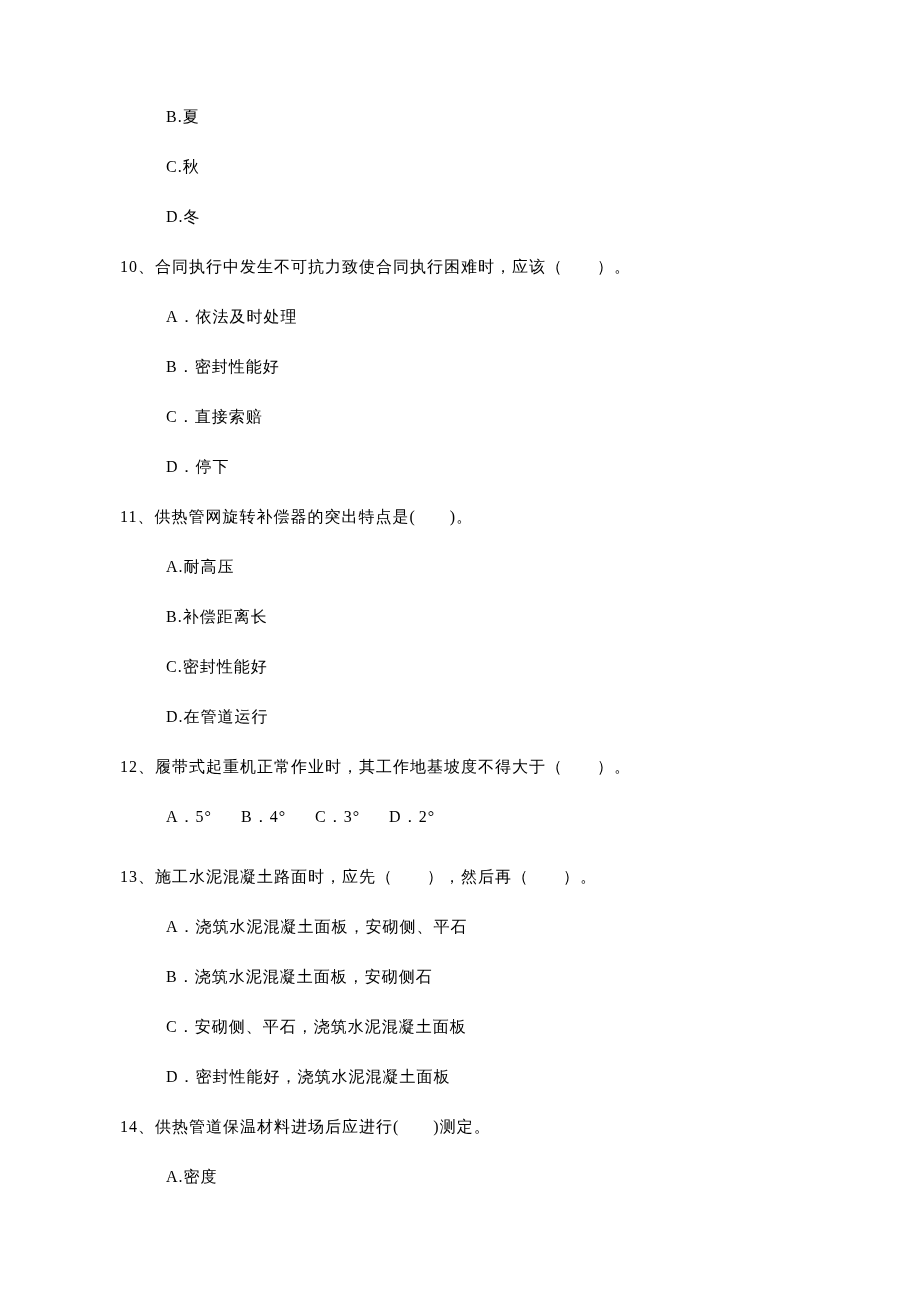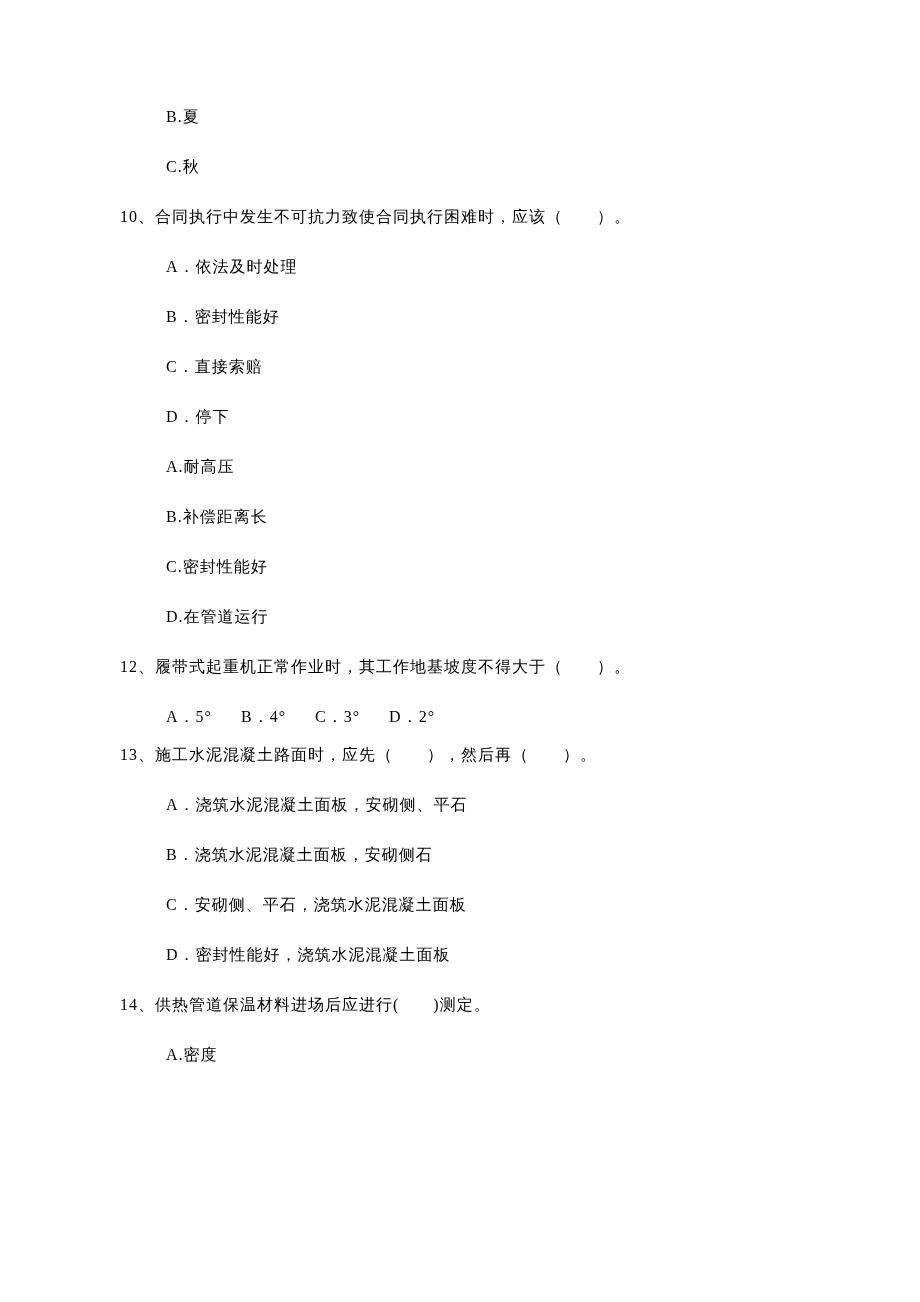--- a/index.html
+++ b/index.html
@@ -23,42 +23,44 @@
     margin-left: 46px;
     margin-bottom: 26px;
     letter-spacing: 1px;
   }
   .question {
     margin-bottom: 26px;
     letter-spacing: 1px;
   }
   .inline-options {
     margin-left: 46px;
-    margin-bottom: 14px;
+    margin-bottom: 36px;
     letter-spacing: 1px;
   }
   .inline-opt {
     display: inline-block;
     margin-right: 24px;
   }
 </style>
 </head>
 <body>
 
 <div class="page">
 
   <div class="option">B.夏</div>
   <div class="option">C.秋</div>
+  <div class="option">D.冬</div>
 
   <div class="question">10、合同执行中发生不可抗力致使合同执行困难时，应该（　　）。</div>
   <div class="option">A．依法及时处理</div>
   <div class="option">B．密封性能好</div>
   <div class="option">C．直接索赔</div>
   <div class="option">D．停下</div>
 
+  <div class="question">11、供热管网旋转补偿器的突出特点是(　　)。</div>
   <div class="option">A.耐高压</div>
   <div class="option">B.补偿距离长</div>
   <div class="option">C.密封性能好</div>
   <div class="option">D.在管道运行</div>
 
   <div class="question">12、履带式起重机正常作业时，其工作地基坡度不得大于（　　）。</div>
   <div class="inline-options">
     <span class="inline-opt">A．5°</span>
     <span class="inline-opt">B．4°</span>
     <span class="inline-opt">C．3°</span>

